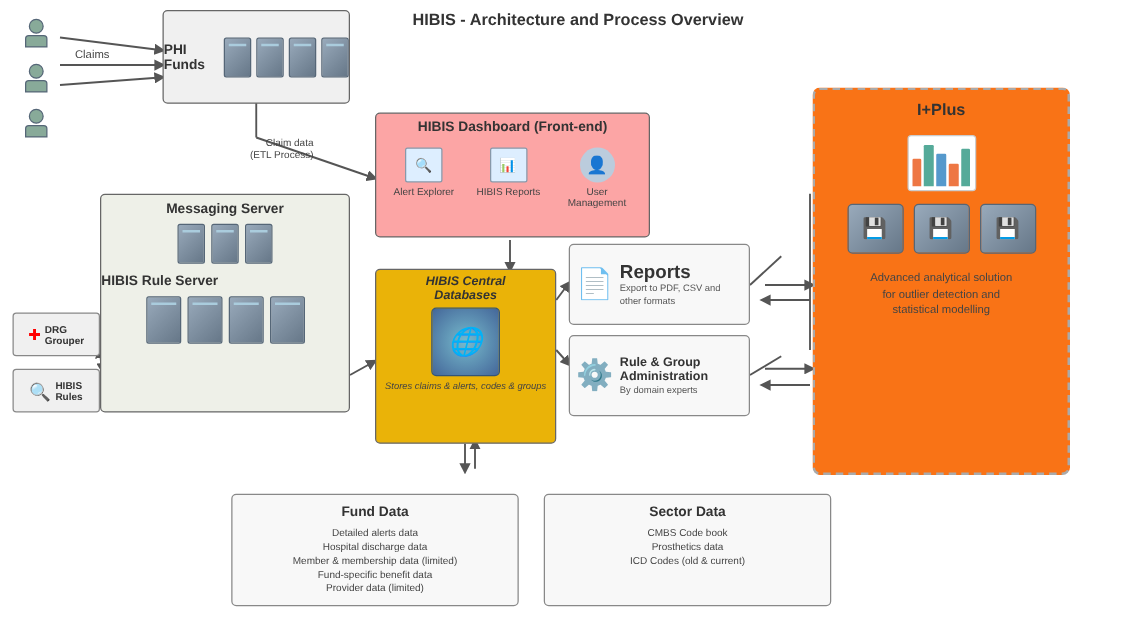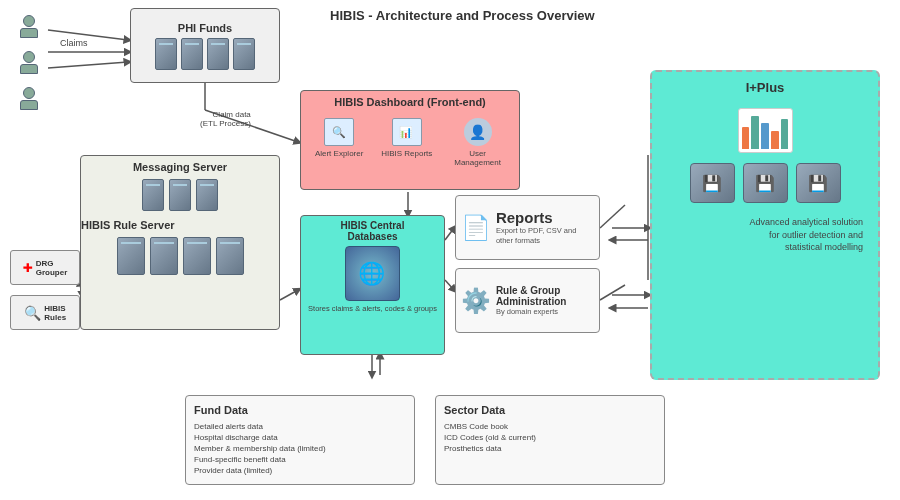--- a/index.html
+++ b/index.html
@@ -33,21 +33,21 @@
     .phi-funds-box {
       position: absolute;
       top: 8px;
       left: 130px;
       width: 150px;
       height: 75px;
       border: 1.5px solid #666;
       border-radius: 4px;
       background: #f0f0f0;
       display: flex;
-      flex-direction: column;
+      flex-direction: row;
       align-items: center;
       justify-content: center;
       gap: 4px;
     }
 
     .phi-funds-label {
       font-size: 11px;
       font-weight: bold;
       color: #333;
     }
@@ -197,21 +197,22 @@
 
     
     .central-db-box {
       position: absolute;
       top: 215px;
       left: 300px;
       width: 145px;
       height: 140px;
       border: 1.5px solid #666;
       border-radius: 4px;
-      background: #5eead4;
+      background: #eab308;
+      font-style: italic;
     }
 
     .central-db-title {
       font-size: 10px;
       font-weight: bold;
       text-align: center;
       padding: 4px;
       color: #333;
     }
 
@@ -310,25 +311,25 @@
       font-size: 7.5px;
       color: #555;
       line-height: 1.3;
     }
 
     
     .iplus-box {
       position: absolute;
       top: 70px;
       left: 650px;
-      width: 230px;
+      width: 206px;
       height: 310px;
       border: 2px dashed #aaa;
       border-radius: 6px;
-      background: #5eead4;
+      background: #f97316;
     }
 
     .iplus-title {
       font-size: 13px;
       font-weight: bold;
       text-align: center;
       padding: 8px;
       color: #333;
     }
 
@@ -354,21 +355,21 @@
       border-radius: 4px;
       border: 1px solid #567;
       display: flex;
       align-items: center;
       justify-content: center;
       font-size: 16px;
     }
 
     .iplus-desc {
       font-size: 9px;
-      text-align: right;
+      text-align: center;
       color: #444;
       padding: 8px 15px;
       line-height: 1.4;
     }
 
     .chart-icon-area {
       display: flex;
       justify-content: center;
       padding: 5px;
     }
@@ -392,20 +393,21 @@
     }
 
     
     .bottom-section {
       position: absolute;
       bottom: 15px;
       left: 185px;
       width: 480px;
       display: flex;
       gap: 20px;
+      text-align: center;
     }
 
     .data-box {
       flex: 1;
       border: 1.5px solid #888;
       border-radius: 4px;
       background: #f8f8f8;
       padding: 8px;
     }
 
@@ -704,18 +706,18 @@
       <div class="data-box-item">Detailed alerts data</div>
       <div class="data-box-item">Hospital discharge data</div>
       <div class="data-box-item">Member &amp; membership data (limited)</div>
       <div class="data-box-item">Fund-specific benefit data</div>
       <div class="data-box-item">Provider data (limited)</div>
     </div>
 
     <div class="data-box">
       <div class="data-box-title">Sector Data</div>
       <div class="data-box-item">CMBS Code book</div>
+      <div class="data-box-item">Prosthetics data</div>
       <div class="data-box-item">ICD Codes (old &amp; current)</div>
-      <div class="data-box-item">Prosthetics data</div>
     </div>
   </div>
 
 </div>
 
 </body></html>

